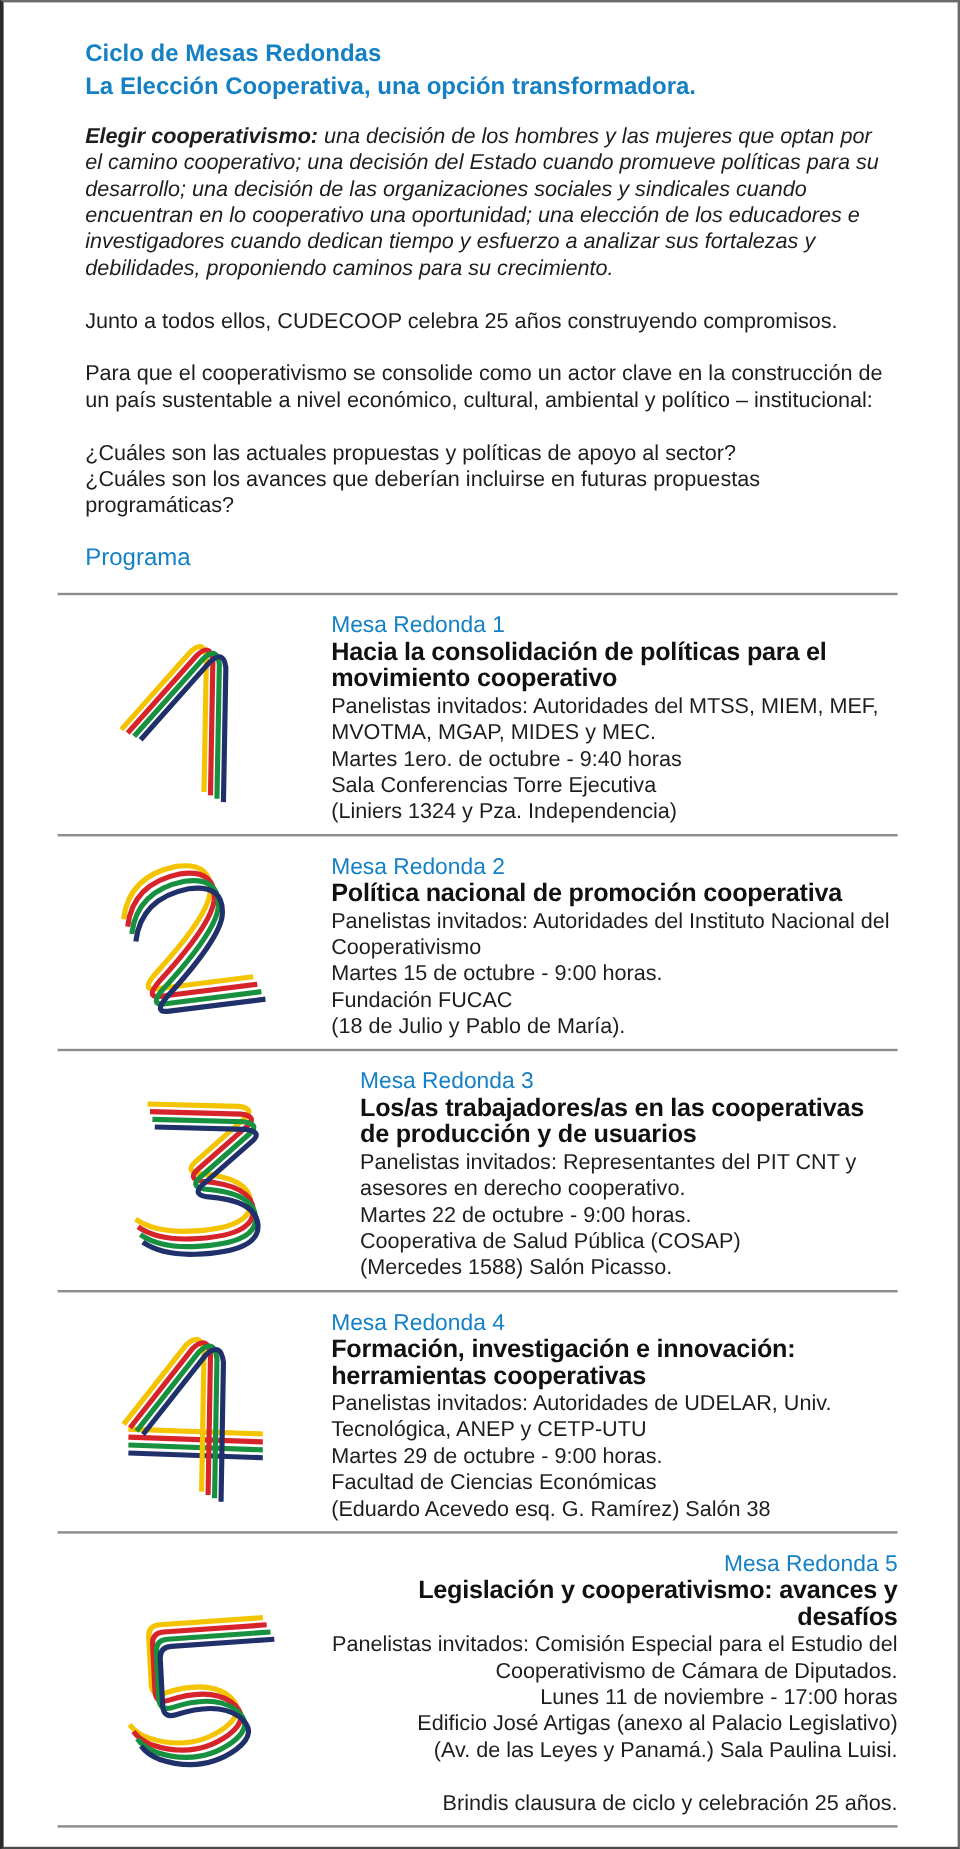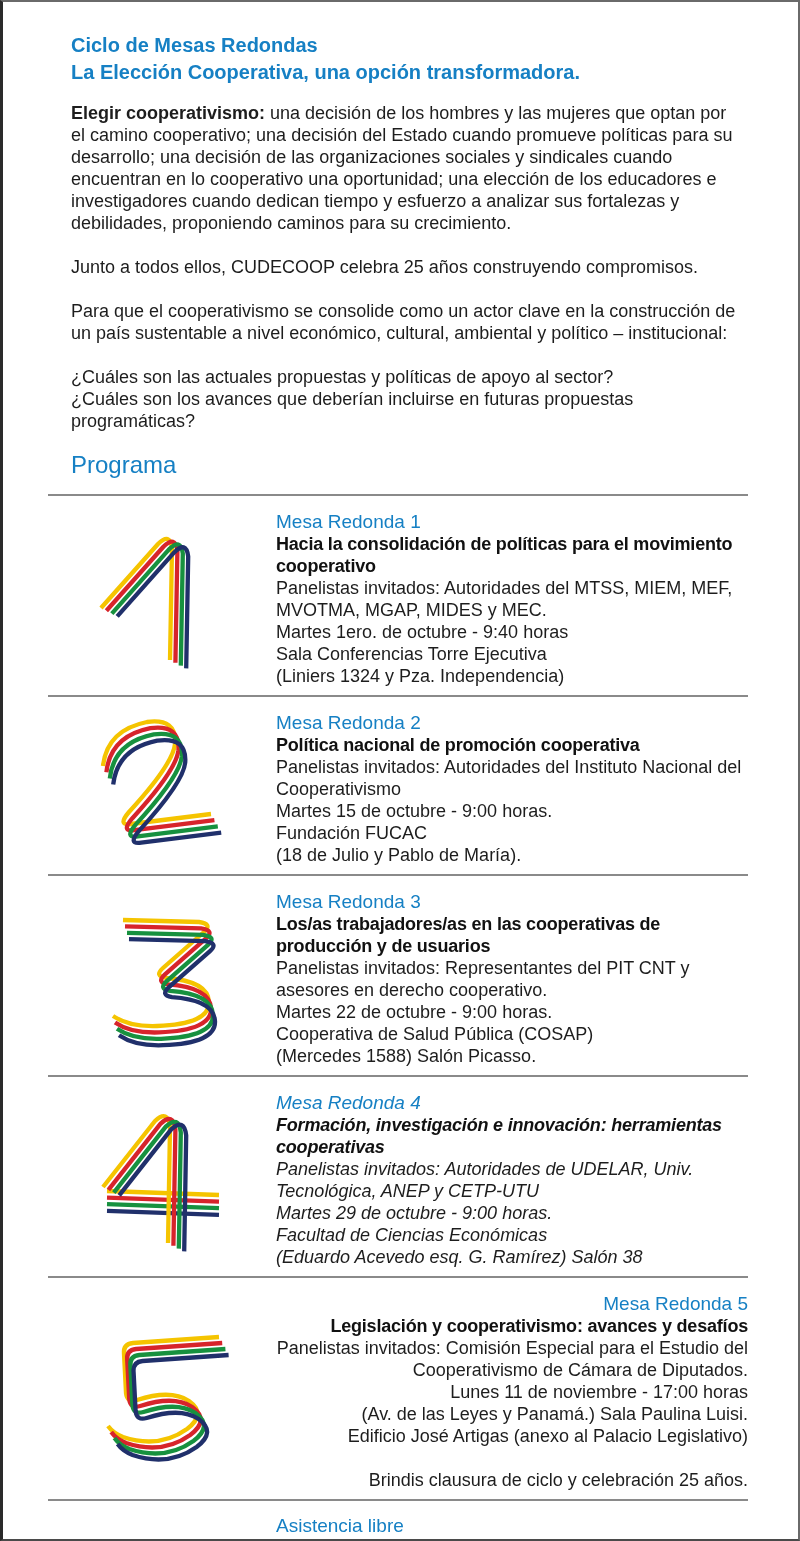--- a/index.html
+++ b/index.html
@@ -19,39 +19,39 @@
     overflow:hidden;
   }
   .blue{color:var(--accent-blue,#1680C4);}
   .intro-wrap{
     box-sizing:border-box;
     height:492px;
     padding:30px 55px 0 68px;
   }
   .doc-title{font-weight:bold;font-size:20px;line-height:27px;}
   .para{margin:0 0 22px 0;}
-  .para.first{margin-top:16px;}
+  .para.first{margin-top:16px;font-style:italic;}
   .lead-bold{font-weight:bold;}
   .qblock{margin:12px 0 22px 0;}
-  .programa{margin-top:12px;font-size:24px;}
+  .programa{margin-top:12px;font-size:20px;}
   .session{
     box-sizing:border-box;
     display:flex;
     margin:0 50px 0 45px;
     border-top:2px solid var(--divider-gray,#8a8a8a);
   }
-  .s1{min-height:194px;} .s2{min-height:170px;} .s3{min-height:195px;}
-  .s4{min-height:187px;font-style:italic;} .s5{min-height:213px;text-align:right;}
+  .s1{min-height:194px;} .s2{min-height:170px;} .s3{min-height:195px;gap:24px;}
+  .s4{min-height:187px;} .s5{min-height:213px;text-align:right;}
   .col-num{
     width:228px;flex:0 0 228px;
     display:flex;align-items:center;justify-content:center;
   }
   .col-text{flex:1;padding:15px 0 8px 0;}
   .mesa-label{font-size:19px;}
-  .mesa-title{font-weight:bold;font-size:18px;letter-spacing:-0.2px;color:#111;}
+  .mesa-title{font-weight:bold;font-size:21px;letter-spacing:-0.2px;color:#111;}
   .mesa-extra{margin-top:22px;}
   .footer{
     box-sizing:border-box;
     margin:0 50px 0 45px;
     border-top:2px solid var(--divider-gray,#8a8a8a);
     padding:14px 0 0 228px;
     font-size:19px;
   }
   .ribbon{display:block;}
   .st-y{stroke:var(--ribbon-yellow,#F5C400);}
@@ -188,22 +188,22 @@
         <use href="#d5" class="st-r" transform="translate(3.2,6)"></use>
         <use href="#d5" class="st-g" transform="translate(6.4,12)"></use>
         <use href="#d5" class="st-n" transform="translate(9.6,18)"></use>
       </svg>
     </div>
     <div class="col-text">
       <div class="mesa-label blue">Mesa Redonda 5</div>
       <div class="mesa-title">Legislación y cooperativismo: avances y desafíos</div>
       <div>Panelistas invitados: Comisión Especial para el Estudio del Cooperativismo de Cámara de Diputados.</div>
       <div>Lunes 11 de noviembre - 17:00 horas</div>
+      <div>Edificio José Artigas (anexo al Palacio Legislativo)</div>
       <div>(Av. de las Leyes  y Panamá.) Sala Paulina Luisi.</div>
-      <div>Edificio José Artigas (anexo al Palacio Legislativo)</div>
       <div class="mesa-extra">Brindis clausura de ciclo y celebración 25 años.</div>
     </div>
   </div>
 
   <div class="footer blue">
     <div>Asistencia libre</div>
     <div><span>Confirmación de asistencia:  </span></div>
   </div>
 
 </div>

